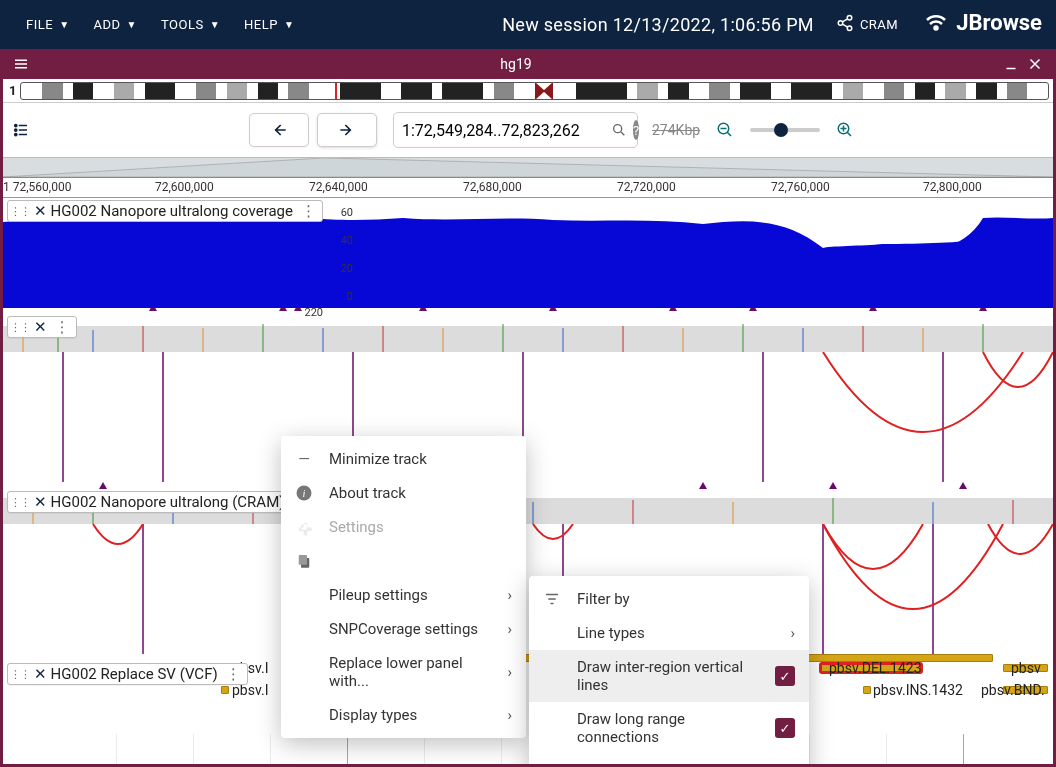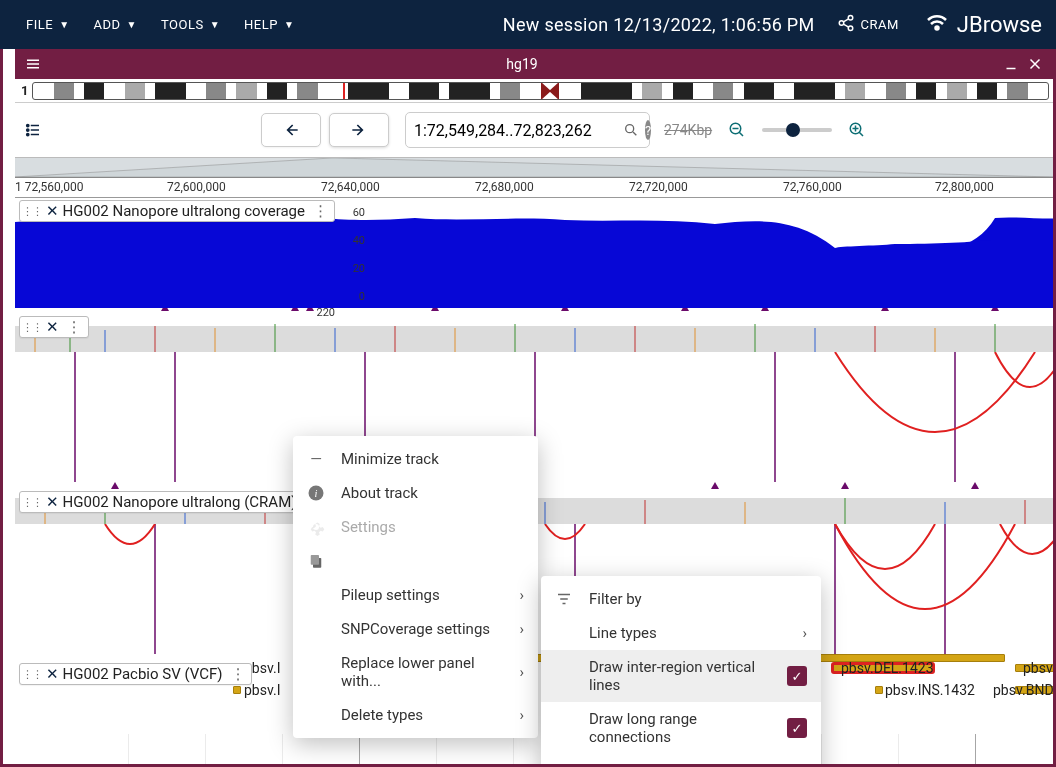--- a/index.html
+++ b/index.html
@@ -5,25 +5,25 @@
   * { box-sizing: border-box; margin: 0; padding: 0; }
   body { font-family: "Roboto", "Segoe UI", Arial, sans-serif; font-size: 14px; background: #fff; color: #222; width: 1056px; height: 767px; overflow: hidden; }
 
   
   .menubar { height: 49px; background: #0d233f; color: #fff; display: flex; align-items: center; padding: 0 14px; }
   .menubar .menu-item { display: flex; align-items: center; gap: 6px; padding: 8px 12px; font-size: 13px; letter-spacing: .5px; cursor: pointer; }
   .menubar .caret { font-size: 10px; }
   .menubar .spacer { flex: 1; }
   .session-title { font-size: 18px; font-weight: 400; letter-spacing: .3px; margin-right: 12px;}
   .share-btn { display:flex; align-items:center; gap:6px; font-size:13px; letter-spacing:.5px; padding:6px 10px; cursor:pointer;}
-  .brand { display:flex; align-items:center; gap:8px; font-size:22px; font-weight:400; margin-left:16px;}
+  .brand { display:flex; align-items:flex-start; gap:8px; font-size:22px; font-weight:700; margin-left:16px;}
   .brand .logo { font-size:20px; }
 
   
-  .view-frame { border: 3px solid #721e43; border-top: none; height: calc(767px - 49px); position: relative; overflow:hidden;padding-left:12px;}
+  .view-frame { border: 3px solid #721e43; border-top: none; height: calc(767px - 49px); position: relative; overflow:hidden;}
   .view-header { height: 30px; background: #721e43; color:#fff; display:flex; align-items:center; padding:0 6px; }
   .view-header .hdr-title { flex:1; text-align:center; font-size:14px;}
   .icon-btn { width:24px; height:24px; display:flex; align-items:center; justify-content:center; cursor:pointer; border-radius:3px;}
   .icon-btn svg { width:18px; height:18px; }
 
   
   .ideogram-row { height: 24px; display:flex; align-items:center; padding: 2px 4px; border-bottom:1px solid #ccc;}
   .chrom-label { font-size:13px; font-weight:700; margin-right:4px; margin-left:2px;}
   .ideogram { flex:1; height:18px; position:relative; border:1px solid #555; border-radius:3px; overflow:hidden; background:#fff;}
   .band { position:absolute; top:0; bottom:0; }
@@ -389,21 +389,21 @@
         <path d="M530,0 Q550,30 570,0"></path>
         <path d="M820,0 Q870,90 920,0"></path>
         <path d="M820,0 Q910,170 1000,0"></path>
         <path d="M985,0 Q1017,60 1050,0"></path>
       </g>
     </svg>
 
     <div class="track-label" style="top:465px">
       <span class="drag">⋮⋮</span>
       <span class="close">✕</span>
-      <span>HG002 Pacbio SV (VCF)</span>
+      <span>HG002 Replace SV (VCF)</span>
       <span class="menu-dots">⋮</span>
     </div>
     <div class="vcf-row" style="top:456px;height:80px">
        <div style="position:absolute;inset:0;background:#fff"></div>
        <div class="vcf-seg" style="left:218px;width:8px;top:10px"></div>
        <div class="vcf-seg" style="left:218px;width:8px;top:32px"></div>
        <div class="vcf-seg" style="left:520px;width:470px;top:0px"></div>
        <div class="vcf-seg sel" style="left:818px;width:100px;top:10px"></div>
        <div class="vcf-seg" style="left:860px;width:8px;top:32px"></div>
        <div class="vcf-seg" style="left:1000px;width:45px;top:10px"></div>
@@ -456,21 +456,21 @@
           <span class="label">SNPCoverage settings</span>
         <span class="chev">›</span>
       </div>
       <div class="ctx-item">
         <span class="ctx-icon"></span>
           <span class="label">Replace lower panel with...</span>
         <span class="chev">›</span>
       </div>
       <div class="ctx-item">
         <span class="ctx-icon"></span>
-          <span class="label">Delete types</span>
+          <span class="label">Display types</span>
         <span class="chev">›</span>
       </div>
     </div>
 
     <div class="ctx-menu sub" style="top:378px">
       <div class="ctx-item">
         <span class="ctx-icon">
             <svg width="18" height="18" viewBox="0 0 24 24" fill="none" stroke="#666" stroke-width="2">
               <path d="M4 6h16M7 12h10M10 18h4"></path>
             </svg>

